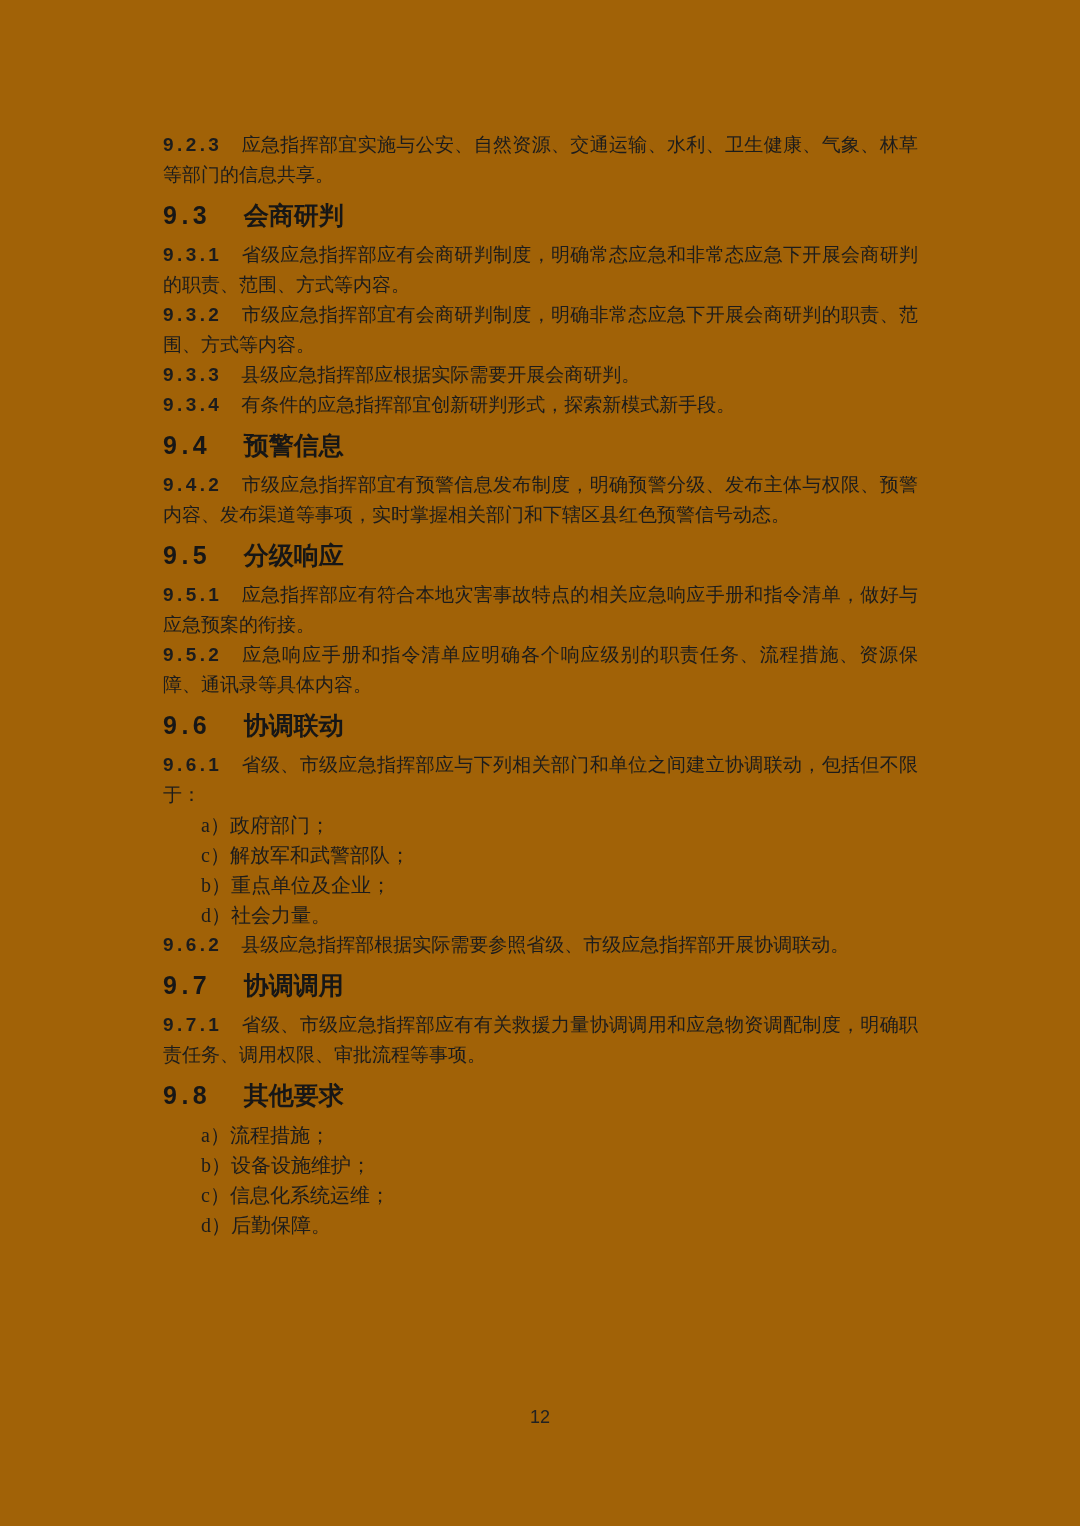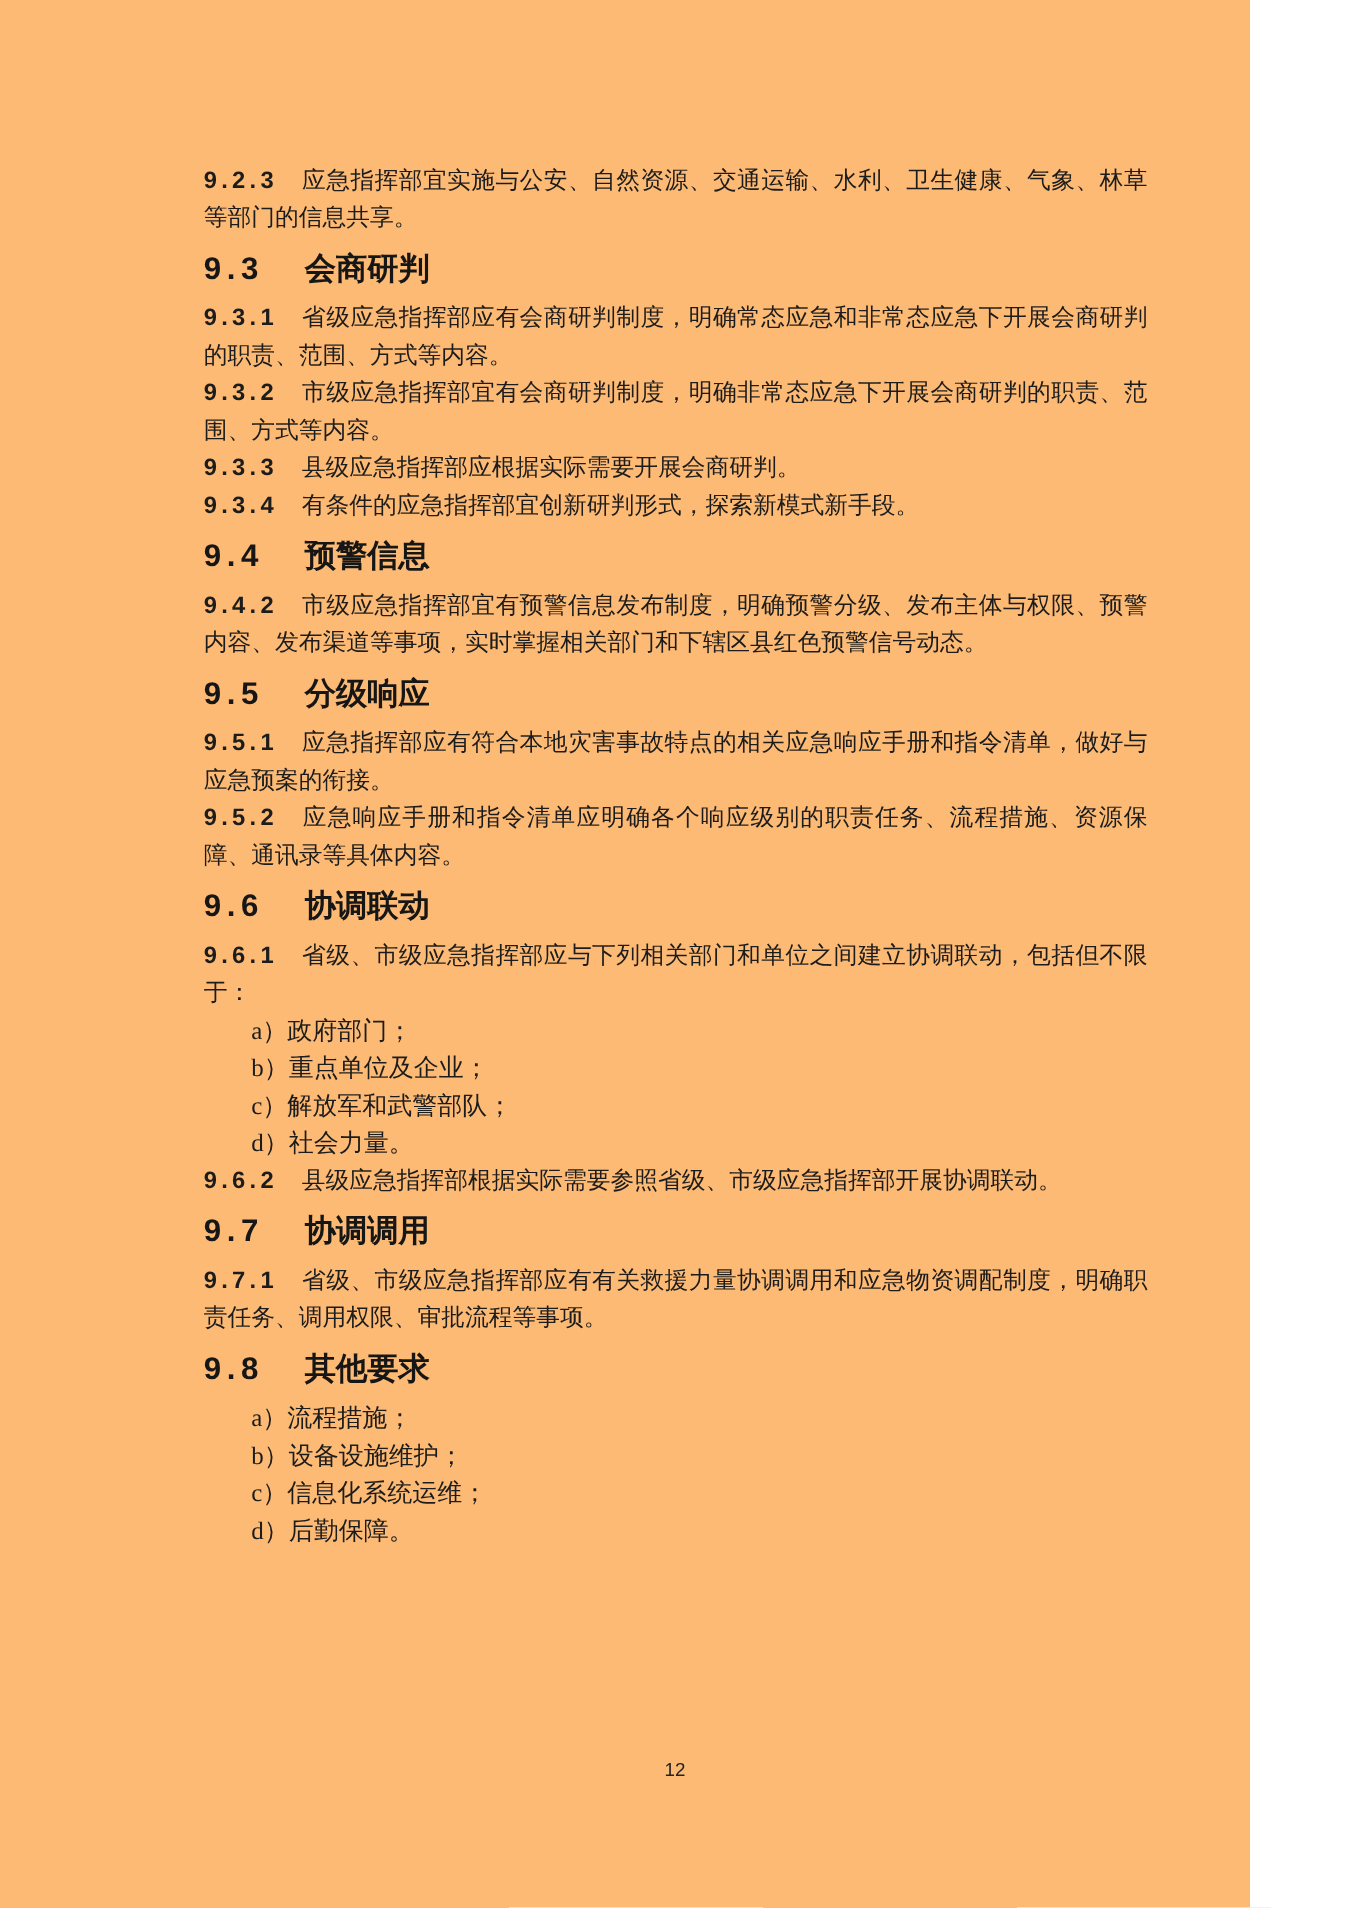--- a/index.html
+++ b/index.html
@@ -1,20 +1,20 @@
 <!DOCTYPE html>
 <html lang="zh"><head>
 <meta charset="utf-8">
 <style>
   html, body { margin: 0; padding: 0; background: #ffffff; }
   .page {
     position: relative;
-    width: 1000px;
+    width: 1080px;
     height: 1526px;
-    background: #fdba74;
+    background: #a16207;
     overflow: hidden;
     font-family: "Liberation Serif", "DejaVu Serif", serif;
     color: #1c1c1c;
   }
   .content {
     position: absolute;
     top: 130px;
     left: 163px;
     width: 755px;
   }
@@ -50,21 +50,21 @@
     font-size: 20px;
     line-height: 30px;
   }
   .page-footer {
     position: absolute;
     top: 1406px;
     left: 0;
     width: 1080px;
     text-align: center;
     font-family: "Liberation Sans", "DejaVu Sans", sans-serif;
-    font-size: 15px;
+    font-size: 18px;
     line-height: 22px;
     color: #222222;
   }
 </style>
 </head>
 <body>
 
 <div class="page">
   <div class="content">
       <p class="clause"><span class="clause-num">9.2.3</span><span class="clause-text">应急指挥部宜实施与公安、自然资源、交通运输、水利、卫生健康、气象、林草等部门的信息共享。</span></p>
@@ -74,22 +74,22 @@
       <p class="clause"><span class="clause-num">9.3.3</span><span class="clause-text">县级应急指挥部应根据实际需要开展会商研判。</span></p>
       <p class="clause"><span class="clause-num">9.3.4</span><span class="clause-text">有条件的应急指挥部宜创新研判形式，探索新模式新手段。</span></p>
       <h2 class="section-heading"><span class="heading-num">9.4</span><span class="heading-text">预警信息</span></h2>
       <p class="clause"><span class="clause-num">9.4.2</span><span class="clause-text">市级应急指挥部宜有预警信息发布制度，明确预警分级、发布主体与权限、预警内容、发布渠道等事项，实时掌握相关部门和下辖区县红色预警信号动态。</span></p>
       <h2 class="section-heading"><span class="heading-num">9.5</span><span class="heading-text">分级响应</span></h2>
       <p class="clause"><span class="clause-num">9.5.1</span><span class="clause-text">应急指挥部应有符合本地灾害事故特点的相关应急响应手册和指令清单，做好与应急预案的衔接。</span></p>
       <p class="clause"><span class="clause-num">9.5.2</span><span class="clause-text">应急响应手册和指令清单应明确各个响应级别的职责任务、流程措施、资源保障、通讯录等具体内容。</span></p>
       <h2 class="section-heading"><span class="heading-num">9.6</span><span class="heading-text">协调联动</span></h2>
       <p class="clause"><span class="clause-num">9.6.1</span><span class="clause-text">省级、市级应急指挥部应与下列相关部门和单位之间建立协调联动，包括但不限于：</span></p>
       <div class="list-item">a）政府部门；</div>
+      <div class="list-item">c）解放军和武警部队；</div>
       <div class="list-item">b）重点单位及企业；</div>
-      <div class="list-item">c）解放军和武警部队；</div>
       <div class="list-item">d）社会力量。</div>
       <p class="clause"><span class="clause-num">9.6.2</span><span class="clause-text">县级应急指挥部根据实际需要参照省级、市级应急指挥部开展协调联动。</span></p>
       <h2 class="section-heading"><span class="heading-num">9.7</span><span class="heading-text">协调调用</span></h2>
       <p class="clause"><span class="clause-num">9.7.1</span><span class="clause-text">省级、市级应急指挥部应有有关救援力量协调调用和应急物资调配制度，明确职责任务、调用权限、审批流程等事项。</span></p>
       <h2 class="section-heading"><span class="heading-num">9.8</span><span class="heading-text">其他要求</span></h2>
       <div class="list-item">a）流程措施；</div>
       <div class="list-item">b）设备设施维护；</div>
       <div class="list-item">c）信息化系统运维；</div>
       <div class="list-item">d）后勤保障。</div>
     </div>

